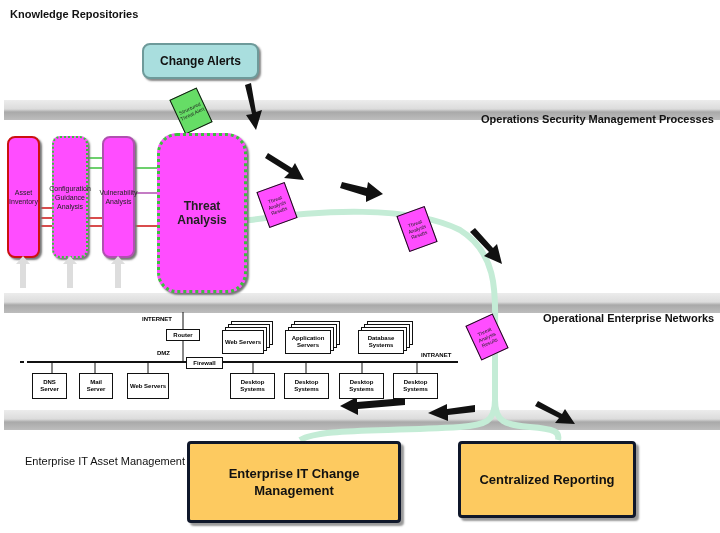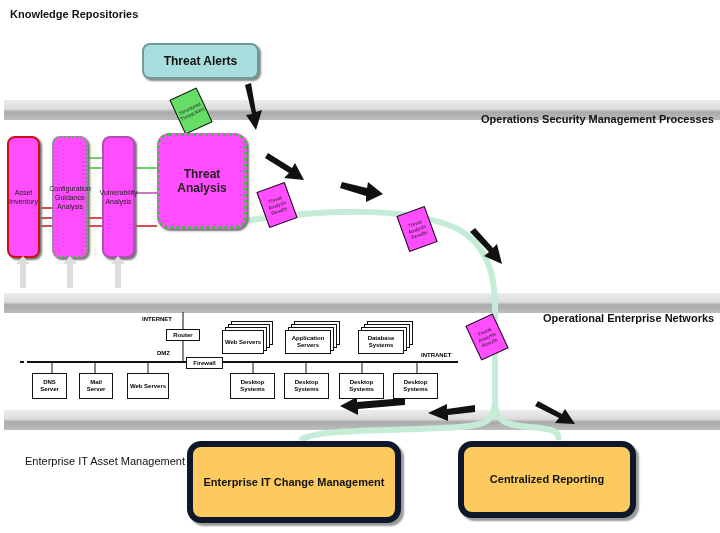--- a/index.html
+++ b/index.html
@@ -5,27 +5,27 @@
   html,body{margin:0;padding:0;background:#fff;}
   body{width:720px;height:533px;position:relative;overflow:hidden;font-family:"Liberation Sans",sans-serif;}
   .band{position:absolute;left:4px;width:716px;height:20px;background:linear-gradient(#ececec 0%,#dcdcdc 45%,#a9a9a9 60%,#bdbdbd 100%);}
   .layer-label{position:absolute;font-size:11px;font-weight:bold;color:#111;white-space:nowrap;}
   .box{position:absolute;display:flex;align-items:center;justify-content:center;text-align:center;font-weight:bold;color:#111;box-sizing:border-box;}
   .threat-alerts{left:142px;top:43px;width:117px;height:36px;background:#a9dede;border:2px solid #6e9a9a;border-radius:8px;font-size:12px;line-height:14px;box-shadow:2px 2px 2px #888;}
   .proc{position:absolute;top:136px;height:122px;background:#ff4dff;border-radius:8px;box-sizing:border-box;display:flex;align-items:center;justify-content:center;text-align:center;font-size:7px;color:#222;line-height:9px;box-shadow:2px 2px 2px #777;}
   .p1{left:7px;width:33px;border:2px solid #cc1010;}
   .p2{left:52px;width:36px;border:2px dotted #3cc03c;}
   .p3{left:102px;width:33px;border:2px solid #b050b0;}
-  .p4{left:157px;top:133px;width:90px;height:96px;border:3px dotted #3cc03c;border-radius:12px;font-size:12px;line-height:14px;font-weight:bold;}
+  .p4{left:157px;top:133px;width:90px;height:160px;border:3px dotted #3cc03c;border-radius:20px;font-size:12px;line-height:14px;font-weight:bold;}
   .gray-arrow{position:absolute;top:262px;width:6px;height:26px;background:#ddd;}
   .gray-arrow::before{content:"";position:absolute;left:-4px;top:-6px;border-left:7px solid transparent;border-right:7px solid transparent;border-bottom:8px solid #ddd;}
   .netbox{position:absolute;background:#fff;border:1px solid #111;box-sizing:border-box;font-size:6px;font-weight:bold;text-align:center;display:flex;align-items:center;justify-content:center;line-height:7px;}
   .stack{box-shadow:3px -3px 0 -1px #fff,3px -3px 0 0 #111,6px -6px 0 -1px #fff,6px -6px 0 0 #111,9px -9px 0 -1px #fff,9px -9px 0 0 #111;}
   .netlabel{position:absolute;font-size:6px;font-weight:bold;}
-  .orange{position:absolute;background:#fdca60;border:6px solid #0f172a;border-radius:14px;box-sizing:border-box;display:flex;align-items:center;justify-content:center;text-align:center;font-weight:bold;font-size:11px;line-height:17px;color:#111;box-shadow:3px 3px 2px #999;}
+  .orange{position:absolute;background:#fdca60;border:3px solid #0f172a;border-radius:4px;box-sizing:border-box;display:flex;align-items:center;justify-content:center;text-align:center;font-weight:bold;font-size:13px;line-height:17px;color:#111;box-shadow:3px 3px 2px #999;}
   .scroll{position:absolute;width:30px;height:38px;box-sizing:border-box;border:1px solid #111;display:flex;align-items:center;justify-content:center;text-align:center;font-size:5px;line-height:6px;color:#222;}
   svg{position:absolute;left:0;top:0;}
 </style>
 </head>
 <body>
 
 <div class="band" style="top:100px;"></div>
 <div class="band" style="top:293px;"></div>
 <div class="band" style="top:410px;"></div>
 
@@ -65,21 +65,21 @@
     <line x1="148" y1="362" x2="148" y2="373"></line>
     <line x1="253" y1="362" x2="253" y2="373"></line>
     <line x1="306" y1="362" x2="306" y2="373"></line>
     <line x1="362" y1="362" x2="362" y2="373"></line>
     <line x1="417" y1="362" x2="417" y2="373"></line>
   </g>
   <line x1="20" y1="362" x2="35" y2="362" stroke="#111" stroke-width="2" stroke-dasharray="4,3"></line>
   <line x1="440" y1="362" x2="458" y2="362" stroke="#111" stroke-width="2" stroke-dasharray="4,3"></line>
 </svg>
 
-<div class="box threat-alerts">Threat Alerts</div>
+<div class="box threat-alerts">Change Alerts</div>
 
 <div class="scroll" style="left:176px;top:92px;background:#66dd66;transform:rotate(-25deg);">Structured Threat Alert</div>
 
 <div class="proc p1">Asset Inventory</div>
 <div class="proc p2">Configuration Guidance Analysis</div>
 <div class="proc p3">Vulnerability Analysis</div>
 <div class="proc p4">Threat Analysis</div>
 
 <div class="gray-arrow" style="left:20px;"></div>
 <div class="gray-arrow" style="left:67px;"></div>

